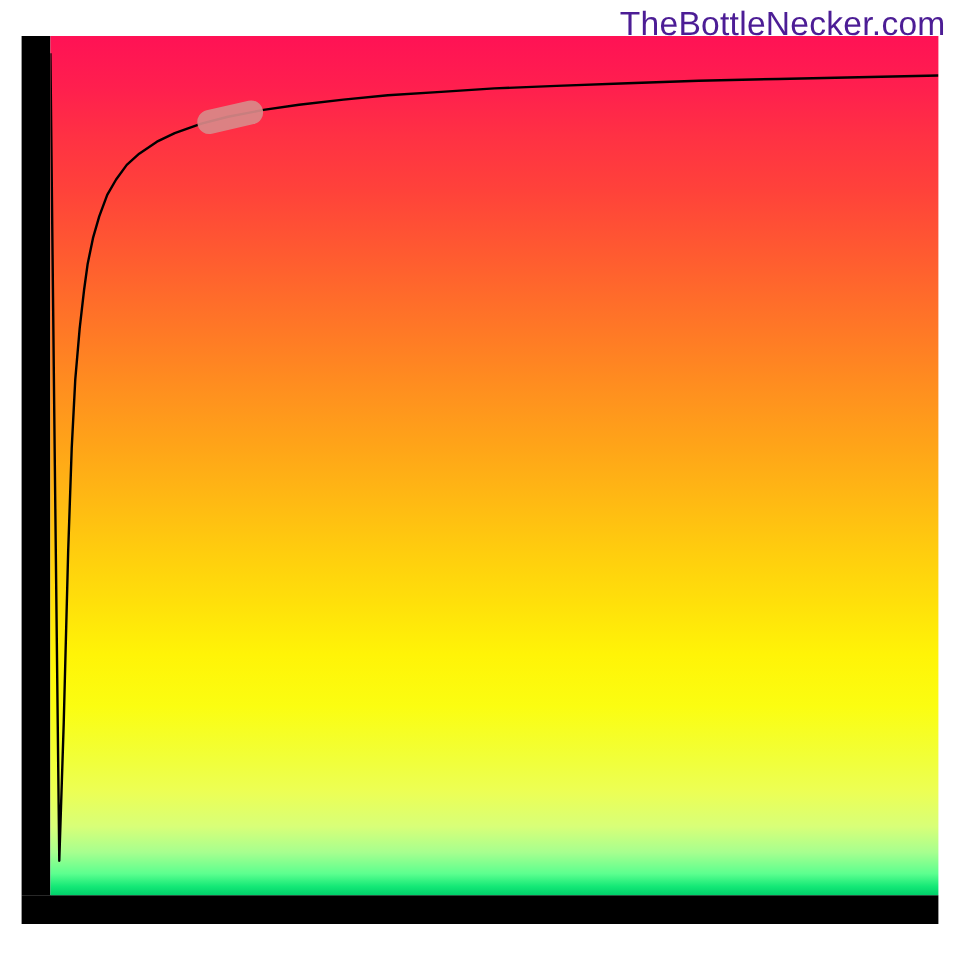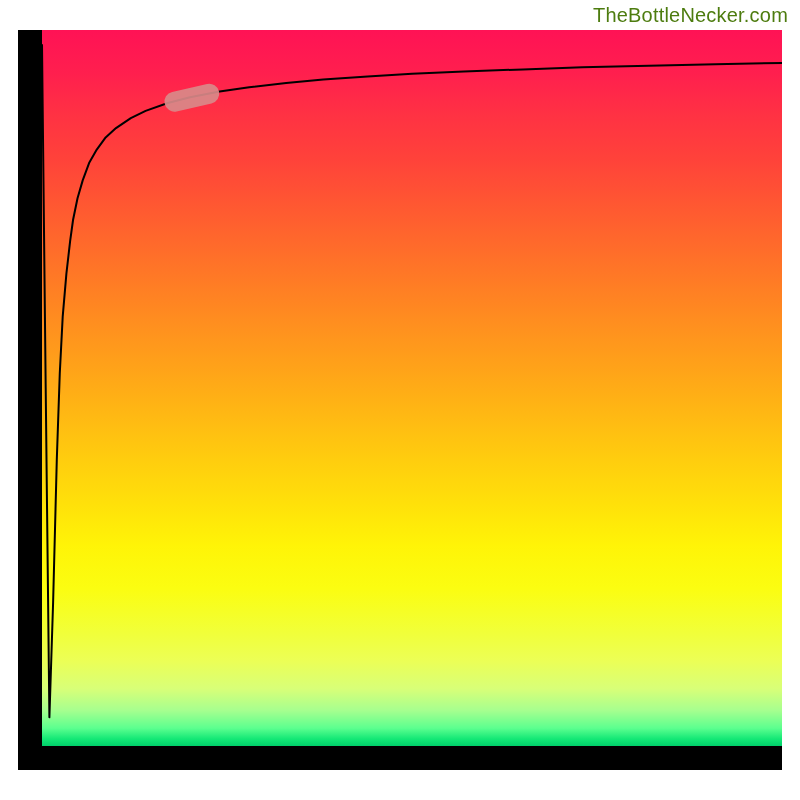--- a/index.html
+++ b/index.html
@@ -8,22 +8,22 @@
     height: 800px;
     background: #fff;
     font-family: Arial, Helvetica, sans-serif;
     position: relative;
     overflow: hidden;
   }
   .watermark {
     position: absolute;
     top: 4px;
     right: 12px;
-    color: #4d7c0f;
-    font-size: 20px;
+    color: #4c1d95;
+    font-size: 28px;
     font-weight: 500;
     letter-spacing: 0.2px;
     z-index: 5;
   }
   .plot-outer {
     position: absolute;
     left: 18px;
     top: 30px;
     width: 764px;
     height: 740px;

